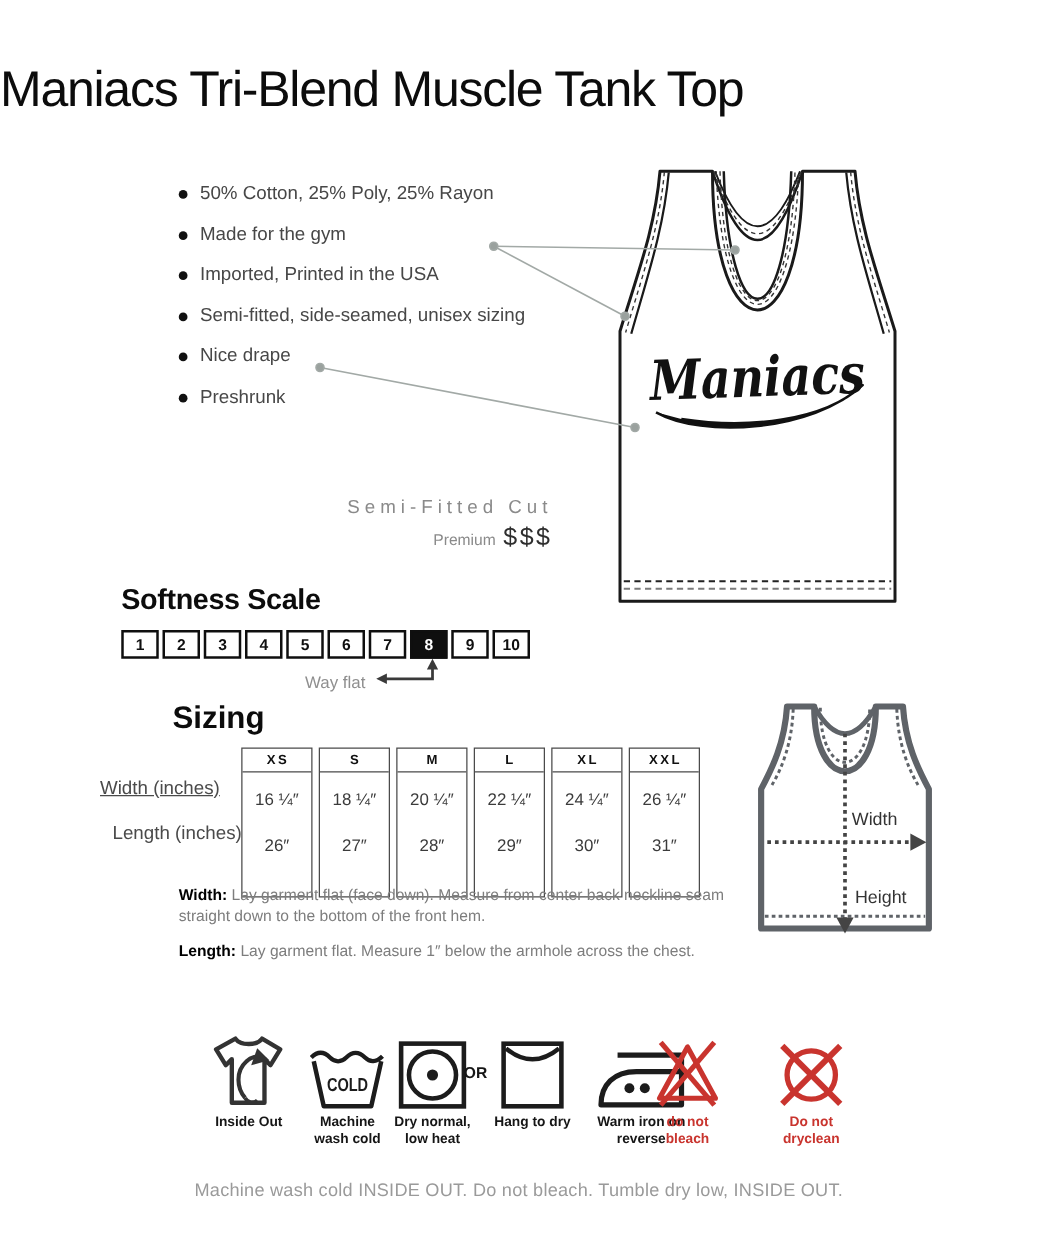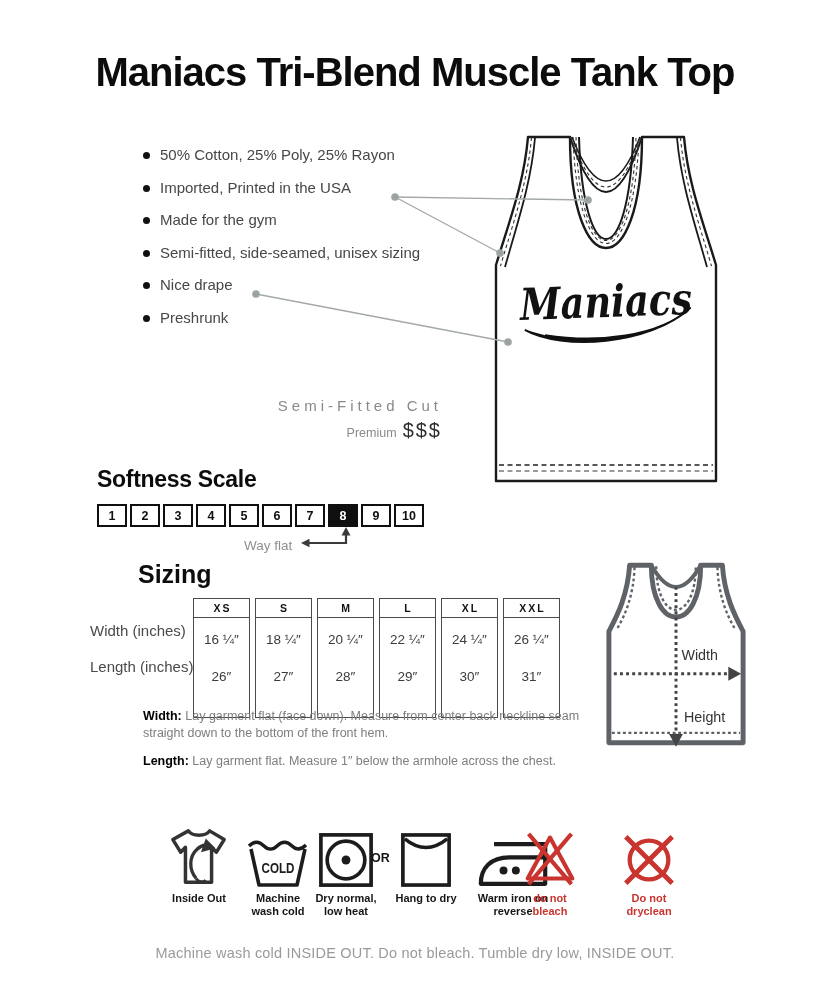--- a/index.html
+++ b/index.html
@@ -6,22 +6,22 @@
   html,body { background:#ffffff; }
   .page {
     position:relative; width:830px; height:1000px; margin:0 auto;
     background:#fff; overflow:hidden;
     font-family:"Liberation Sans", sans-serif;
   }
   .abs { position:absolute; }
 
   
   .title {
-    left:0; top:50px; width:830px; text-align:center;
-    font-size:40px; font-weight:700; letter-spacing:-1px; color:#0c0c0c;
+    left:0; top:50px; width:830px; text-align:left;
+    font-size:40px; font-weight:400; letter-spacing:-1px; color:#0c0c0c;
   }
 
   
   .features { left:143px; top:146px; list-style:none; }
   .features li {
     position:relative; padding-left:17px; margin-bottom:14px;
     font-size:15px; line-height:18.5px; color:#474747;
   }
   .features li::before {
     content:""; position:absolute; left:0; top:6px;
@@ -53,21 +53,21 @@
   .size-col .hd {
     height:19px; border-bottom:1.5px solid #4a4a4a;
     display:flex; align-items:center; justify-content:center;
     font-size:10.5px; font-weight:700; letter-spacing:2px; color:#111; padding-left:2px;
   }
   .size-col .val {
     height:37px; display:flex; align-items:center; justify-content:center;
     font-size:13.5px; color:#3b3b3b;
   }
   .row-label { font-size:15px; color:#4a4a4a; }
-  .row-label.w { left:90px; top:622px; }
+  .row-label.w { left:80px; top:622px;text-decoration:underline; }
   .row-label.l { left:90px; top:658px; }
 
   .notes { left:143px; top:708px; width:462px; }
   .notes p { font-size:12.5px; line-height:17px; color:#7d7d7d; margin-bottom:11px; }
   .notes b { color:#000; }
 
   
   .care-block { top:824px; display:flex; flex-direction:column; align-items:center; }
   .care-icon-area { height:64px; display:flex; align-items:flex-end; justify-content:center; }
   .care-label {
@@ -85,22 +85,22 @@
 </style>
 </head>
 <body>
 
 <div class="page">
 
   <h1 class="abs title">Maniacs Tri-Blend Muscle Tank Top</h1>
 
   <ul class="abs features">
     <li>50% Cotton, 25% Poly, 25% Rayon</li>
+    <li>Made for the gym</li>
     <li>Imported, Printed in the USA</li>
-    <li>Made for the gym</li>
     <li>Semi-fitted, side-seamed, unisex sizing</li>
     <li>Nice drape</li>
     <li>Preshrunk</li>
   </ul>
 
   <svg class="abs" style="left:486px; top:123px;" width="240" height="362" viewBox="0 0 240 362">
     <path d="M 10,142 C 24,96 38,60 42,14 L 84,14 C 84,162 156,162 156,14 L 198,14 C 202,60 216,96 230,142 L 230,358 L 10,358 Z" fill="#ffffff" stroke="#1a1a1a" stroke-width="2.4" stroke-linejoin="round"></path>
 
     <path d="M 84,14 Q 120,124 156,14" fill="none" stroke="#1a1a1a" stroke-width="2"></path>
     <path d="M 86,14 Q 120,102 154,14" fill="none" stroke="#1a1a1a" stroke-width="1.6"></path>

